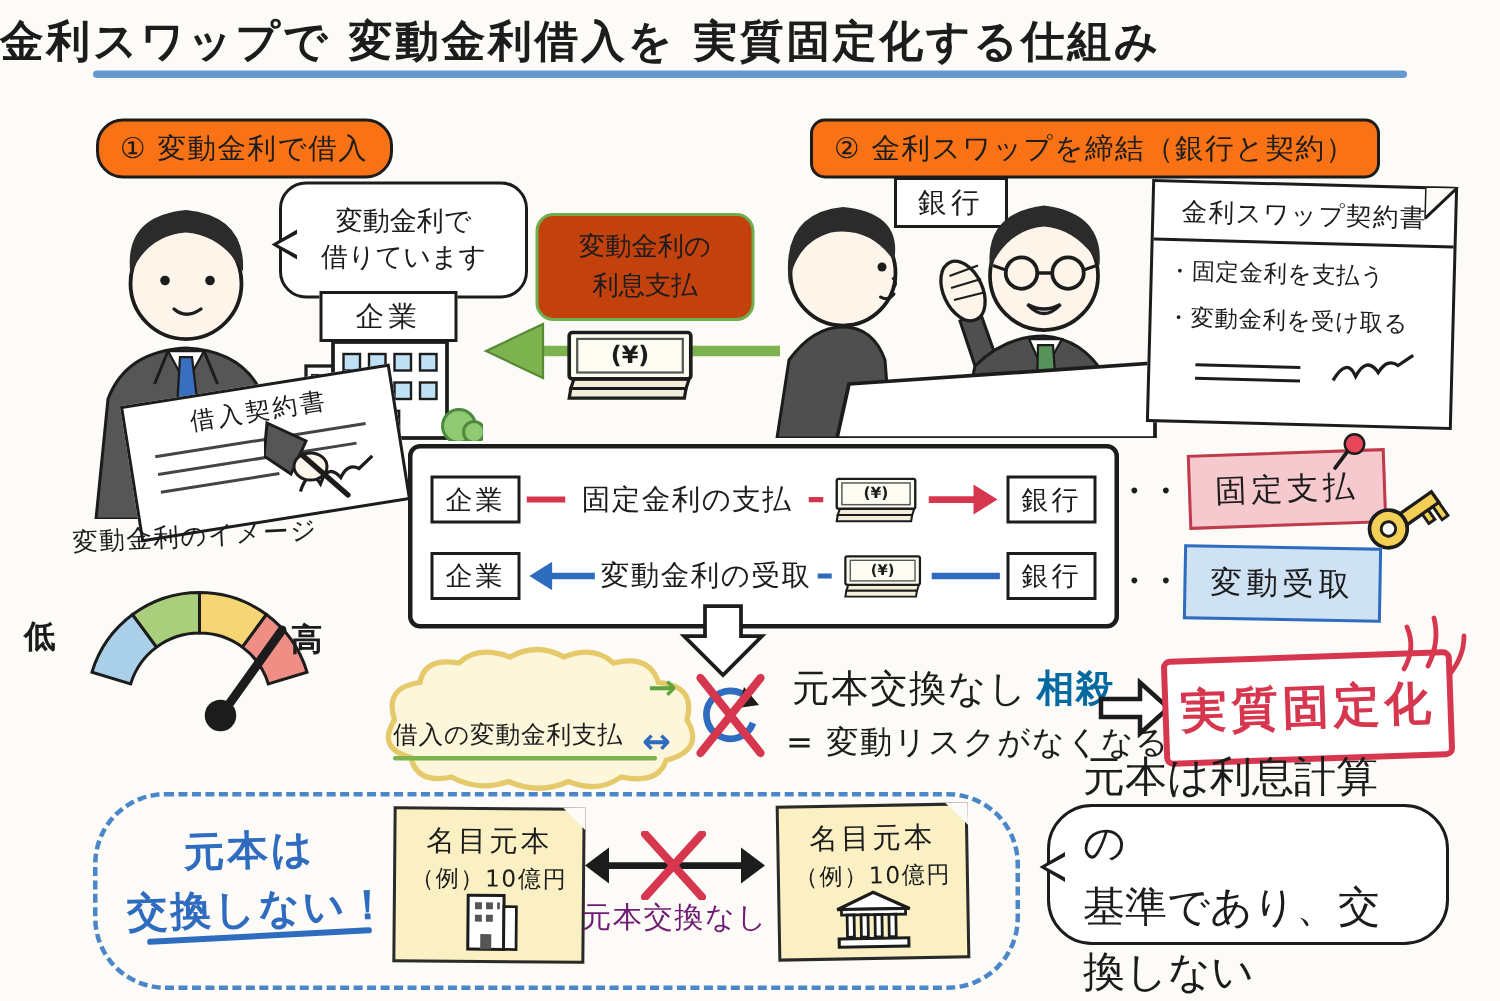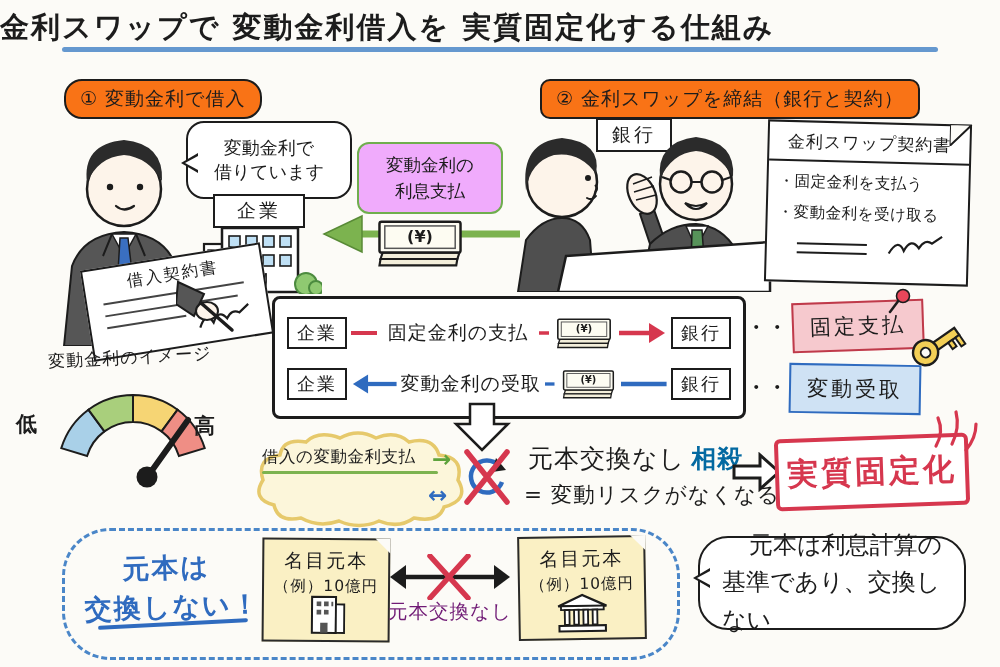--- a/index.html
+++ b/index.html
@@ -7,31 +7,31 @@
   .canvas{position:relative;width:1000px;height:667px;background:#fcfbf7;overflow:hidden;color:#1c1c1c;}
   .abs{position:absolute;}
   .title{position:absolute;left:0;top:8px;width:864px;font-size:29px;font-weight:600;letter-spacing:2px;}
   .title-underline{position:absolute;left:62px;top:47px;width:876px;height:5px;background:#4a86c8;border-radius:3px;opacity:.85;}
   .badge{position:absolute;border:2.5px solid #1c1c1c;border-radius:18px;padding:5px 14px;font-size:19px;background:#f97316;letter-spacing:1px;white-space:nowrap;}
   .bubble{position:absolute;border:2.5px solid #1c1c1c;border-radius:18px;background:#fff;display:flex;flex-direction:column;justify-content:center;align-items:center;font-size:18px;line-height:1.35;}
   .bubble.tail-left::before{content:"";position:absolute;left:-17px;top:30px;border:10px solid transparent;border-right:17px solid #1c1c1c;}
   .bubble.tail-left::after{content:"";position:absolute;left:-10px;top:33px;border:7px solid transparent;border-right:13px solid #fff;}
   .sign{border:2.5px solid #1c1c1c;background:#fff;font-size:19px;padding:2px 14px;letter-spacing:3px;white-space:nowrap;}
   .paper{position:absolute;background:#fff;border:2.5px solid #1c1c1c;}
-  .gbox{position:absolute;border:2.5px solid #6fae4e;border-radius:12px;background:#f0abfc;display:flex;flex-direction:column;justify-content:center;align-items:center;font-size:17.5px;line-height:1.5;}
+  .gbox{position:absolute;border:2.5px solid #6fae4e;border-radius:12px;background:#c2410c;display:flex;flex-direction:column;justify-content:center;align-items:center;font-size:17.5px;line-height:1.5;}
   .swap-table{position:absolute;left:272px;top:296px;width:468px;height:117px;border:3px solid #1c1c1c;border-radius:8px;background:#fff;}
   .swap-row{position:absolute;left:0;width:100%;height:44px;display:flex;align-items:center;padding:0 12px;box-sizing:border-box;gap:4px;}
   .tagbox{border:2.5px solid #1c1c1c;background:#fff;font-size:18px;padding:2px 8px;letter-spacing:2px;white-space:nowrap;}
   .rowlabel{flex:1;text-align:center;font-size:19px;letter-spacing:1px;white-space:nowrap;}
   .dots{position:absolute;font-size:20px;font-weight:700;letter-spacing:1px;color:#1c1c1c;}
   .tag-pink{position:absolute;width:128px;height:46px;background:#f6c9ce;border:2.5px solid #bf3a4a;display:flex;align-items:center;justify-content:center;font-size:21px;letter-spacing:3px;}
   .tag-blue{position:absolute;width:128px;height:46px;background:#cfe2f4;border:2.5px solid #2f6bbf;display:flex;align-items:center;justify-content:center;font-size:21px;letter-spacing:3px;}
   .gauge-title{position:absolute;font-size:17px;letter-spacing:1px;transform:rotate(-3deg);}
   .gauge-end{position:absolute;font-size:21px;font-weight:600;}
-  .cloud-text{position:absolute;display:flex;flex-direction:column;align-items:flex-start;}
+  .cloud-text{position:absolute;display:flex;flex-direction:column;align-items:flex-start;margin-top:33px;}
   .cloud-line{font-size:16.5px;letter-spacing:.5px;white-space:nowrap;}
   .cloud-divider{width:176px;height:3px;background:#7cb34f;border-radius:2px;margin:3px 0;}
   .mini-arrow{position:absolute;font-size:23px;font-weight:700;}
   .offset-l1{position:absolute;font-size:25px;letter-spacing:1px;white-space:nowrap;}
   .offset-l1 .red{color:#0369a1;font-weight:700;margin-left:6px;}
   .offset-l2{position:absolute;font-size:21.5px;letter-spacing:1px;white-space:nowrap;}
   .result-box{position:absolute;border:4px solid #d6374e;border-radius:6px;color:#d6374e;font-size:31px;font-weight:700;letter-spacing:3px;display:flex;align-items:center;justify-content:center;background:#fff;transform:rotate(-2deg);}
   .dashed-zone{position:absolute;left:62px;top:528px;width:612px;height:126px;border:3px dashed #4a86c8;border-radius:48px;}
   .principal-headline{position:absolute;color:#2f6bbf;font-size:27px;font-weight:700;text-align:center;line-height:1.45;transform:rotate(-2deg);letter-spacing:2px;white-space:nowrap;}
   .blue-underline{position:absolute;width:150px;height:4px;background:#2f6bbf;border-radius:2px;transform:rotate(-3deg);}
@@ -320,18 +320,18 @@
       <polygon points="2,14 28,2 54,14" fill="#fff" stroke="#1c1c1c" stroke-width="2.4"></polygon>
       <rect x="5" y="14" width="46" height="4" fill="#fff" stroke="#1c1c1c" stroke-width="2"></rect>
       <rect x="9" y="18" width="5" height="16" fill="#fff" stroke="#1c1c1c" stroke-width="2"></rect>
       <rect x="19" y="18" width="5" height="16" fill="#fff" stroke="#1c1c1c" stroke-width="2"></rect>
       <rect x="29" y="18" width="5" height="16" fill="#fff" stroke="#1c1c1c" stroke-width="2"></rect>
       <rect x="39" y="18" width="5" height="16" fill="#fff" stroke="#1c1c1c" stroke-width="2"></rect>
       <rect x="3" y="35" width="50" height="6" fill="#fff" stroke="#1c1c1c" stroke-width="2.2"></rect>
     </svg>
   </div>
 
-  <div class="bubble tail-left" style="left:698px;top:536px;width:268px;height:94px;border-radius:30px;align-items:flex-end;padding:0 22px;box-sizing:border-box;font-size:24px;line-height:1.55;">
+  <div class="bubble tail-left" style="left:698px;top:536px;width:268px;height:94px;border-radius:30px;align-items:center;padding:0 22px;box-sizing:border-box;font-size:28px;line-height:1.55;">
     <div>元本は利息計算の</div>
     <div>基準であり、交換しない</div>
   </div>
 
 </div>
 
 </body></html>

